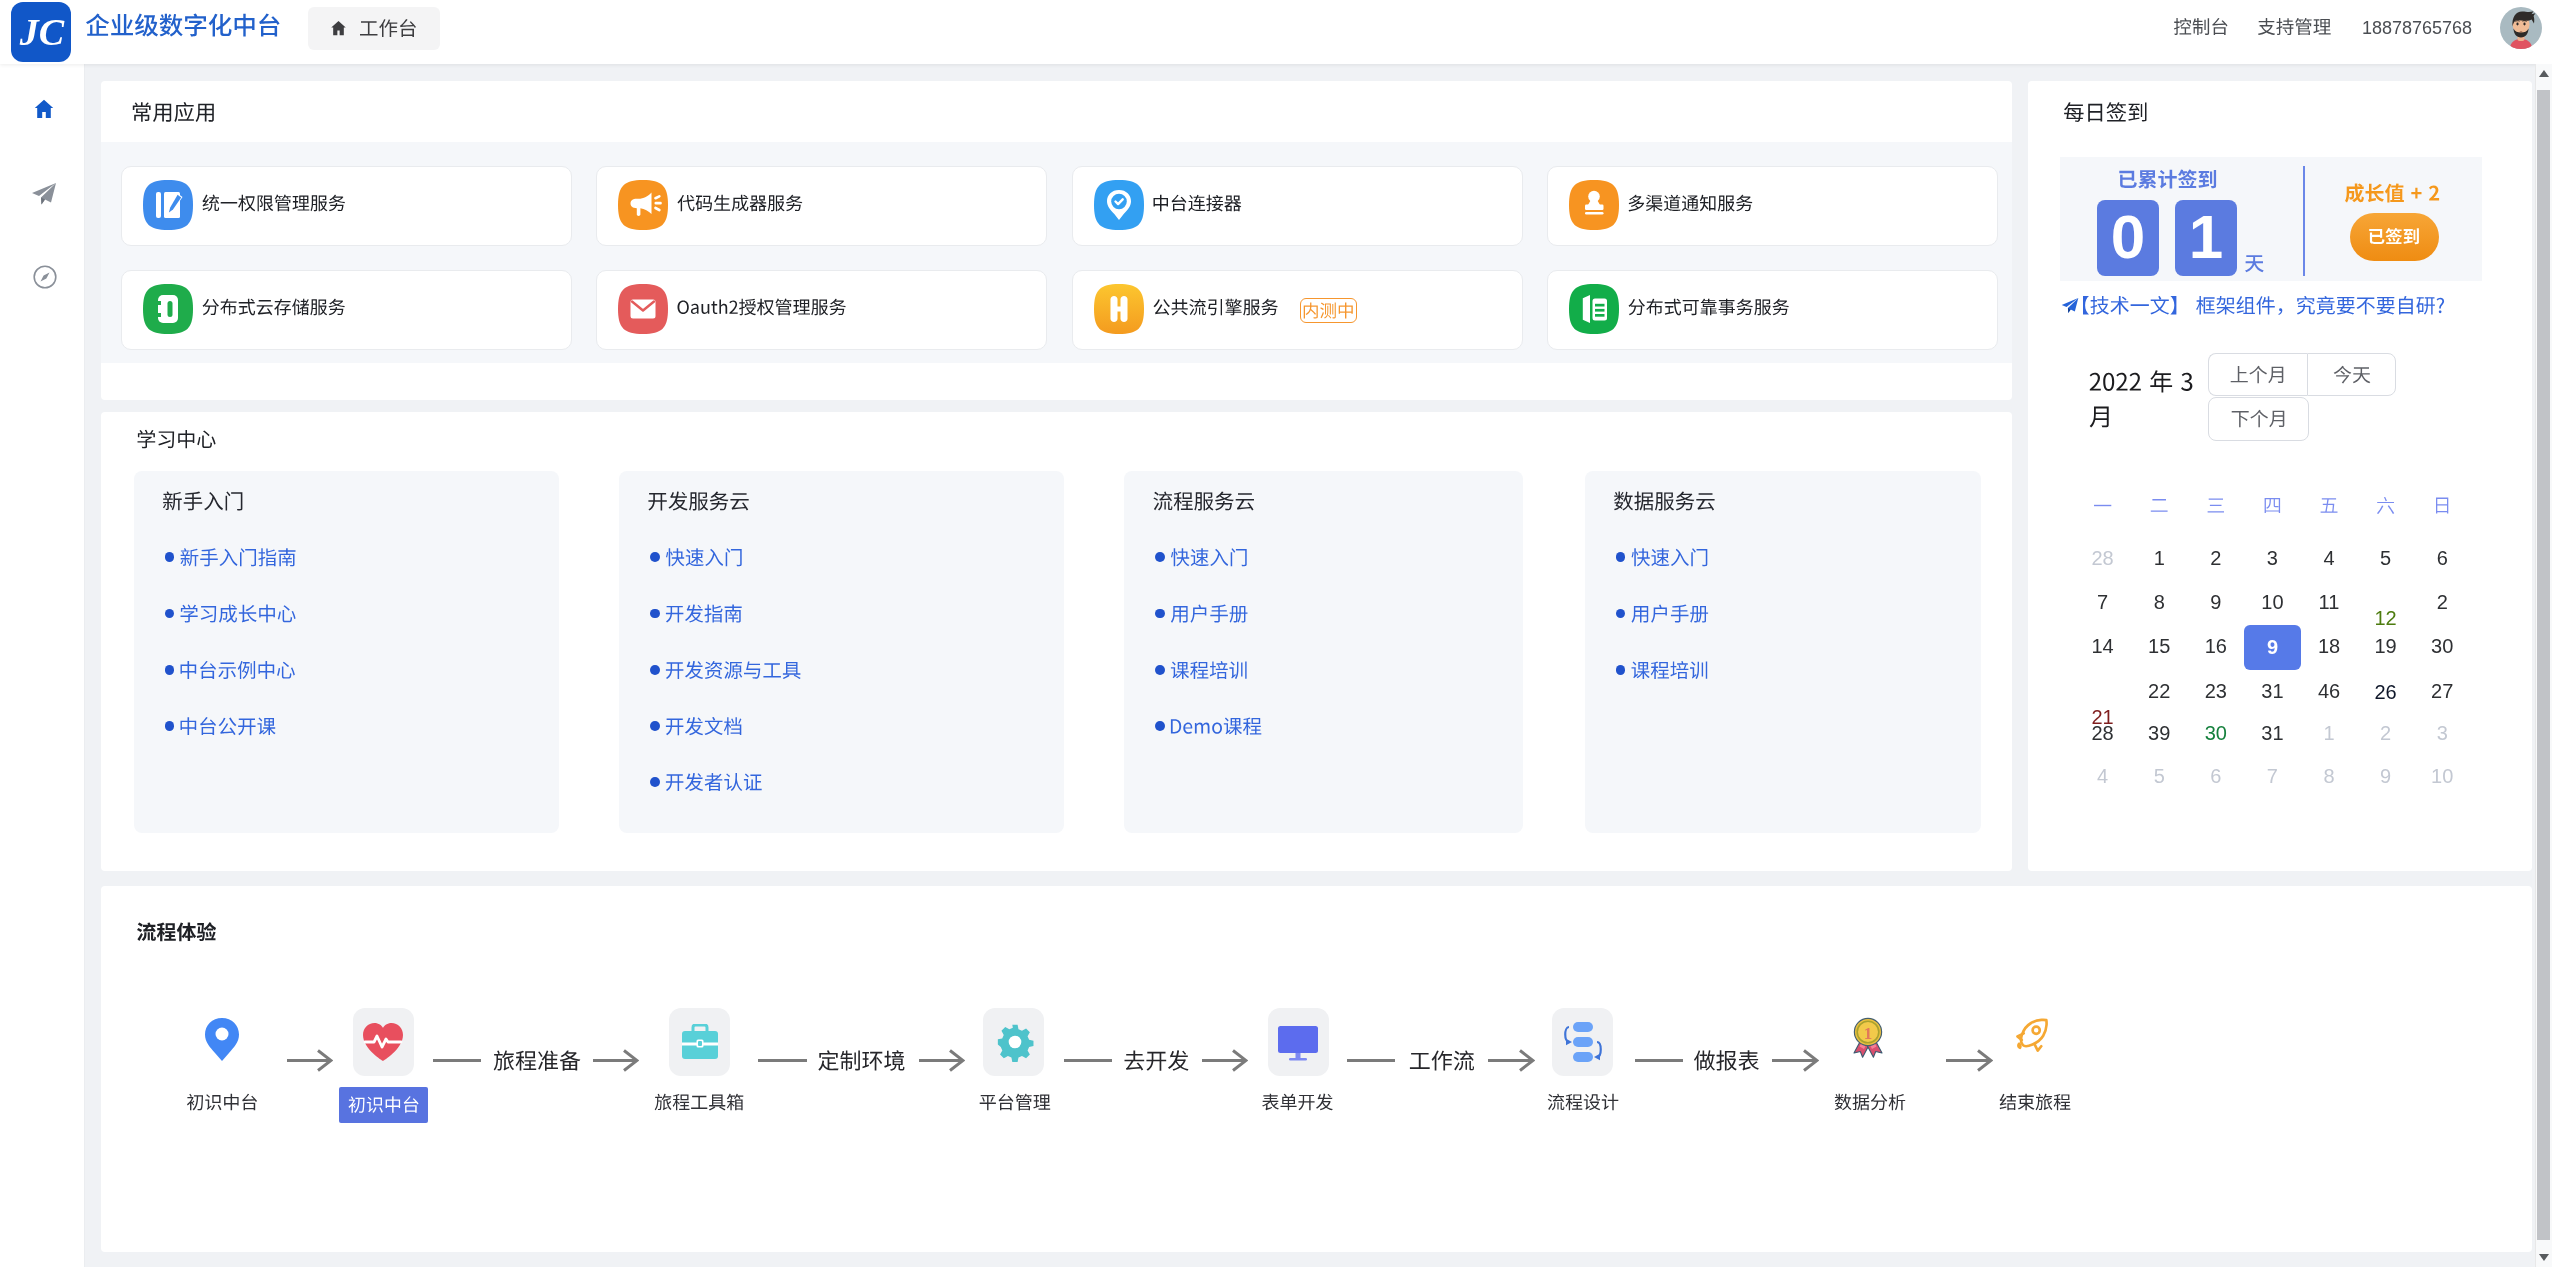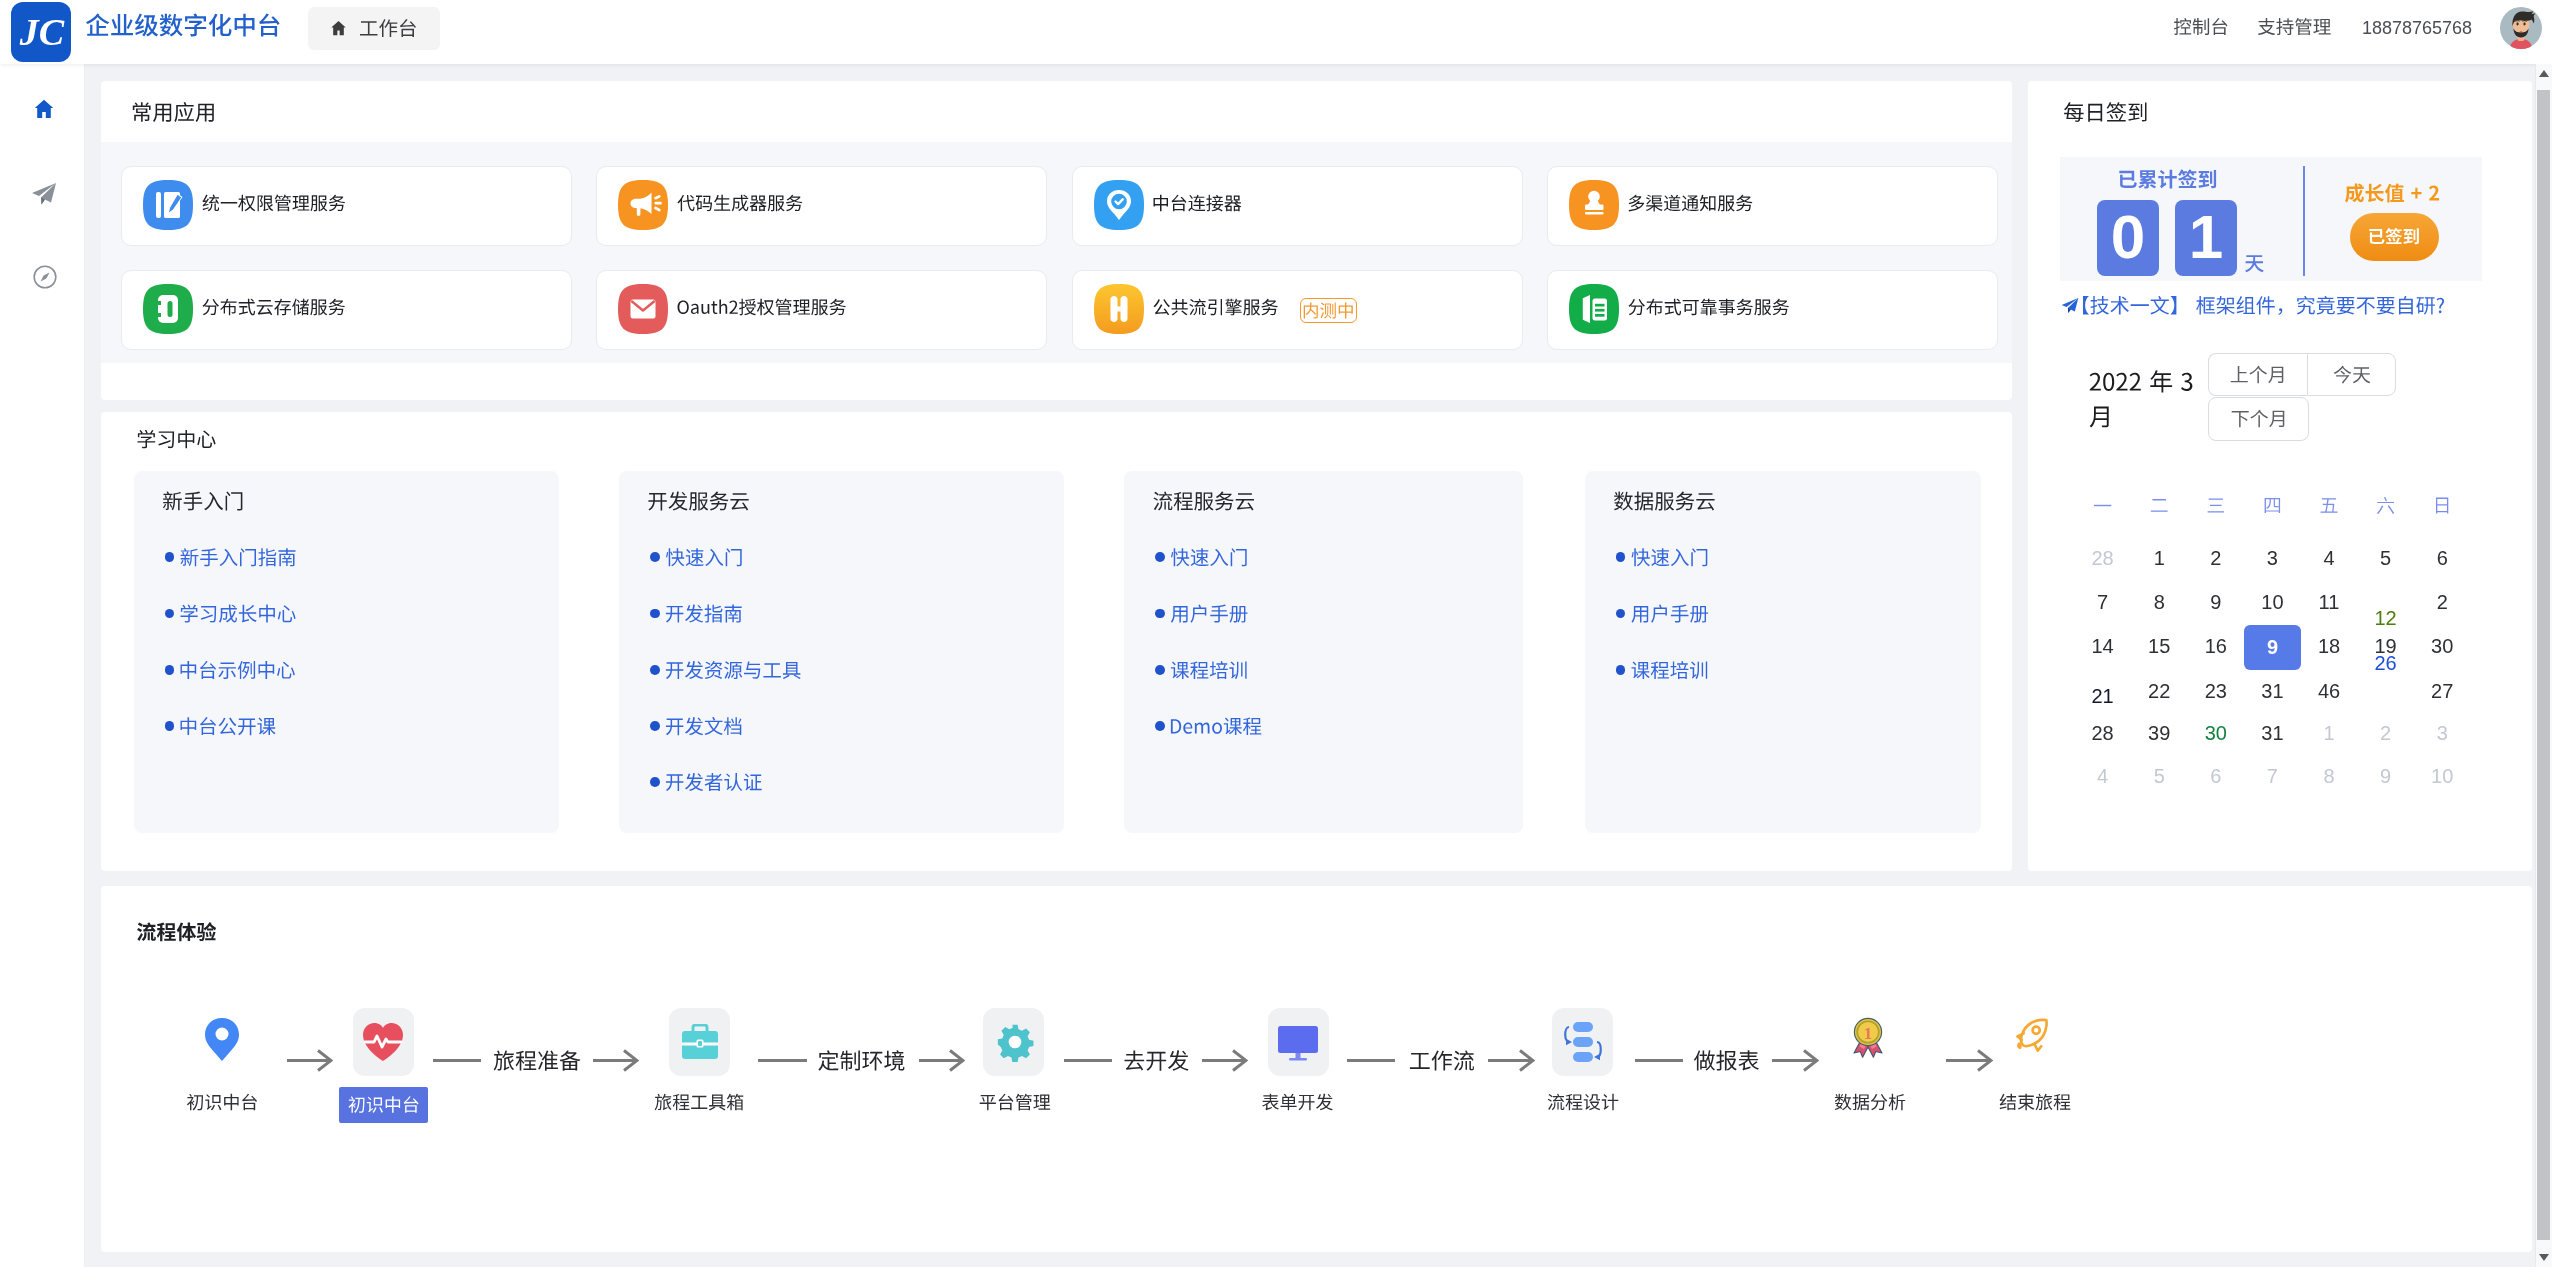--- a/index.html
+++ b/index.html
@@ -86,26 +86,26 @@
 <div class="dt" style="left:2242.4px;top:586px;color:#2e3033">10</div>
 <div class="dt" style="left:2299.0px;top:586px;color:#2e3033">11</div>
 <div class="dt" style="left:2355.6px;top:602px;color:#4d7c0f">12</div>
 <div class="dt" style="left:2412.2px;top:586px;color:#2e3033">2</div>
 <div class="dt" style="left:2072.6px;top:630.2px;color:#2e3033">14</div>
 <div class="dt" style="left:2129.2px;top:630.2px;color:#2e3033">15</div>
 <div class="dt" style="left:2185.8px;top:630.2px;color:#2e3033">16</div>
 <div class="dt" style="left:2299.0px;top:630.2px;color:#2e3033">18</div>
 <div class="dt" style="left:2355.6px;top:630.2px;color:#2e3033">19</div>
 <div class="dt" style="left:2412.2px;top:630.2px;color:#2e3033">30</div>
-<div class="dt" style="left:2072.6px;top:680px;color:#0f172a">21</div>
+<div class="dt" style="left:2072.6px;top:701px;color:#7f1d1d">21</div>
 <div class="dt" style="left:2129.2px;top:674.5px;color:#2e3033">22</div>
 <div class="dt" style="left:2185.8px;top:674.5px;color:#2e3033">23</div>
 <div class="dt" style="left:2242.4px;top:674.5px;color:#2e3033">31</div>
 <div class="dt" style="left:2299.0px;top:674.5px;color:#2e3033">46</div>
-<div class="dt" style="left:2355.6px;top:647px;color:#1d4ed8">26</div>
+<div class="dt" style="left:2355.6px;top:676px;color:#0f172a">26</div>
 <div class="dt" style="left:2412.2px;top:674.5px;color:#2e3033">27</div>
 <div class="dt" style="left:2072.6px;top:717.4px;color:#2e3033">28</div>
 <div class="dt" style="left:2129.2px;top:717.4px;color:#2e3033">39</div>
 <div class="dt" style="left:2185.8px;top:717.4px;color:#15803d">30</div>
 <div class="dt" style="left:2242.4px;top:717.4px;color:#2e3033">31</div>
 <div class="dt" style="left:2299.0px;top:717.4px;color:#c3c8d2">1</div>
 <div class="dt" style="left:2355.6px;top:717.4px;color:#c3c8d2">2</div>
 <div class="dt" style="left:2412.2px;top:717.4px;color:#c3c8d2">3</div>
 <div class="dt" style="left:2072.6px;top:760.4px;color:#c3c8d2">4</div>
 <div class="dt" style="left:2129.2px;top:760.4px;color:#c3c8d2">5</div>

